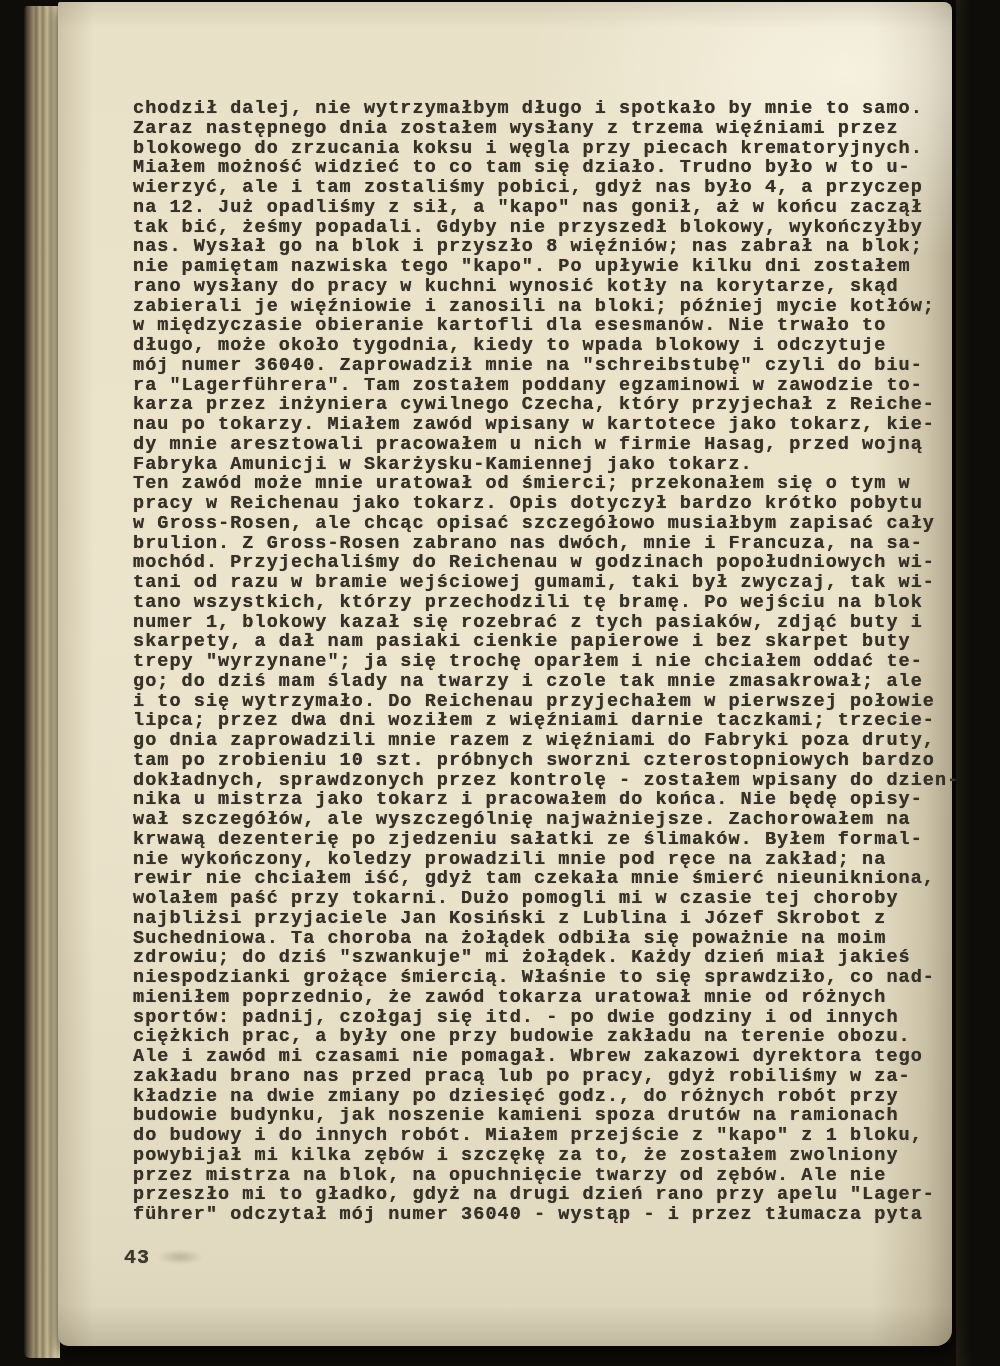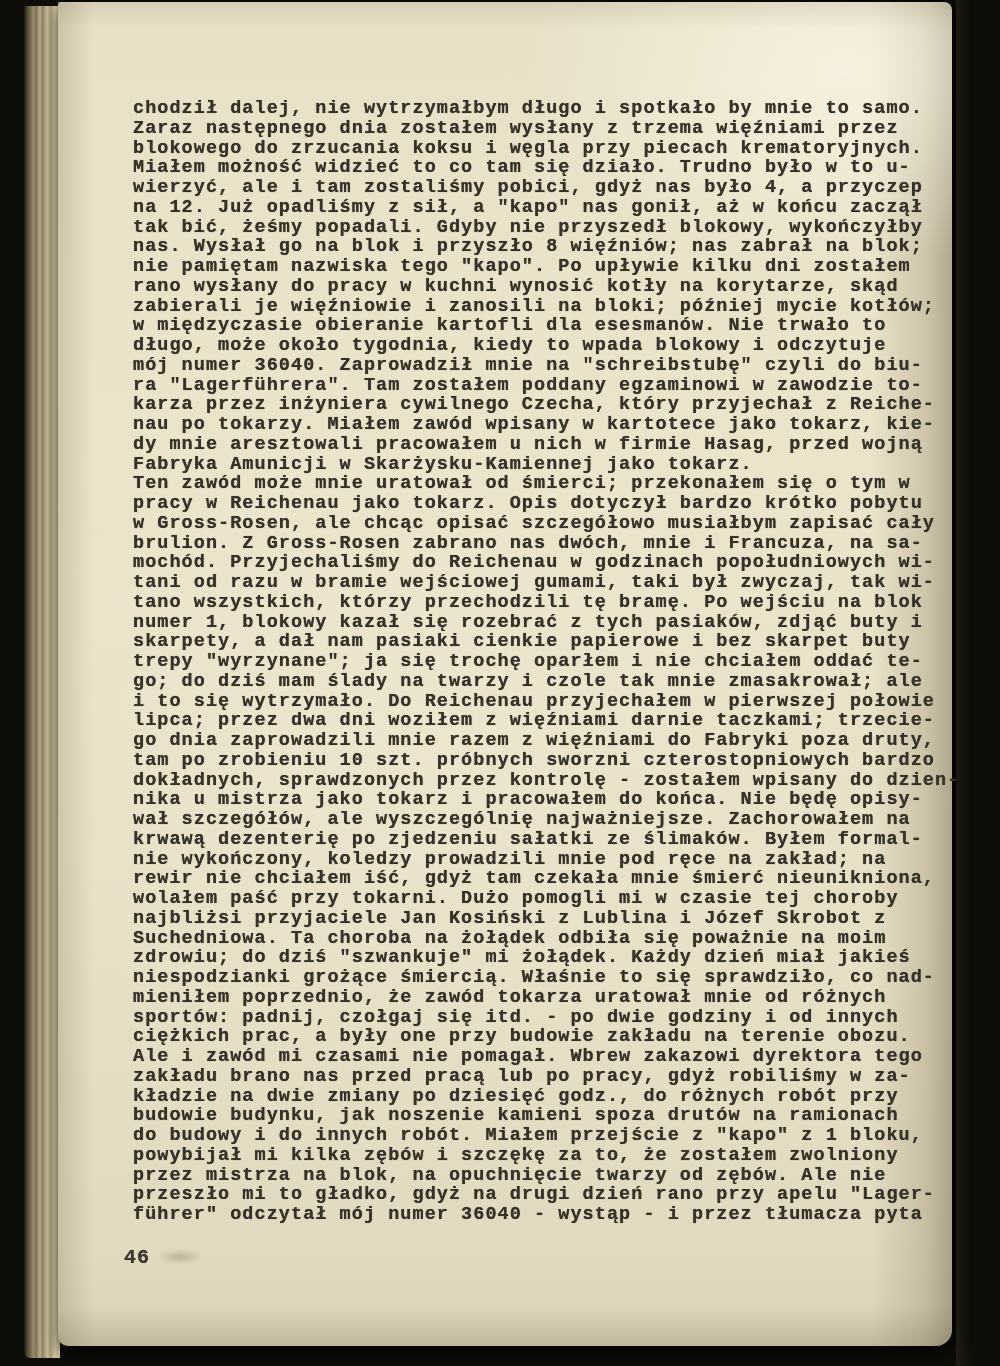--- a/index.html
+++ b/index.html
@@ -180,18 +180,18 @@
 kładzie na dwie zmiany po dziesięć godz., do różnych robót przy
 budowie budynku, jak noszenie kamieni spoza drutów na ramionach
 do budowy i do innych robót. Miałem przejście z "kapo" z 1 bloku,
 powybijał mi kilka zębów i szczękę za to, że zostałem zwolniony
 przez mistrza na blok, na opuchnięcie twarzy od zębów. Ale nie
 przeszło mi to gładko, gdyż na drugi dzień rano przy apelu "Lager-
 führer" odczytał mój numer 36040 - wystąp - i przez tłumacza pyta</pre>
 
     <div class="print-smudge"></div>
 
-    <div class="page-number">46</div>
+    <div class="page-number">43</div>
   </div>
 
   <div class="outer-right-sliver"></div>
 
 </div>
 
 </body></html>

